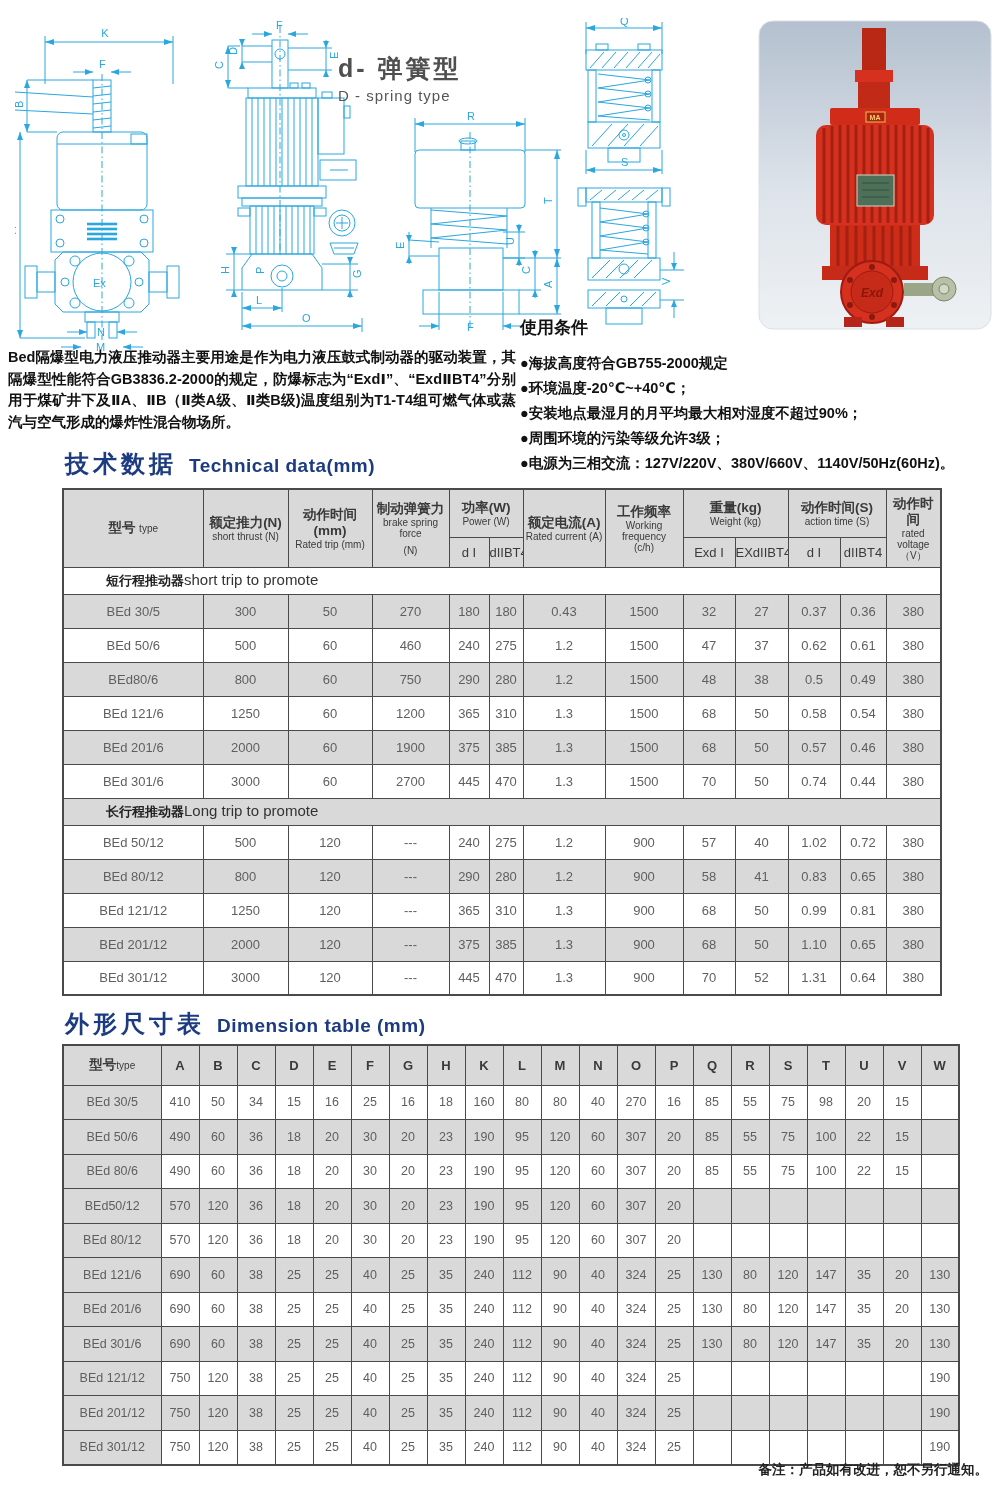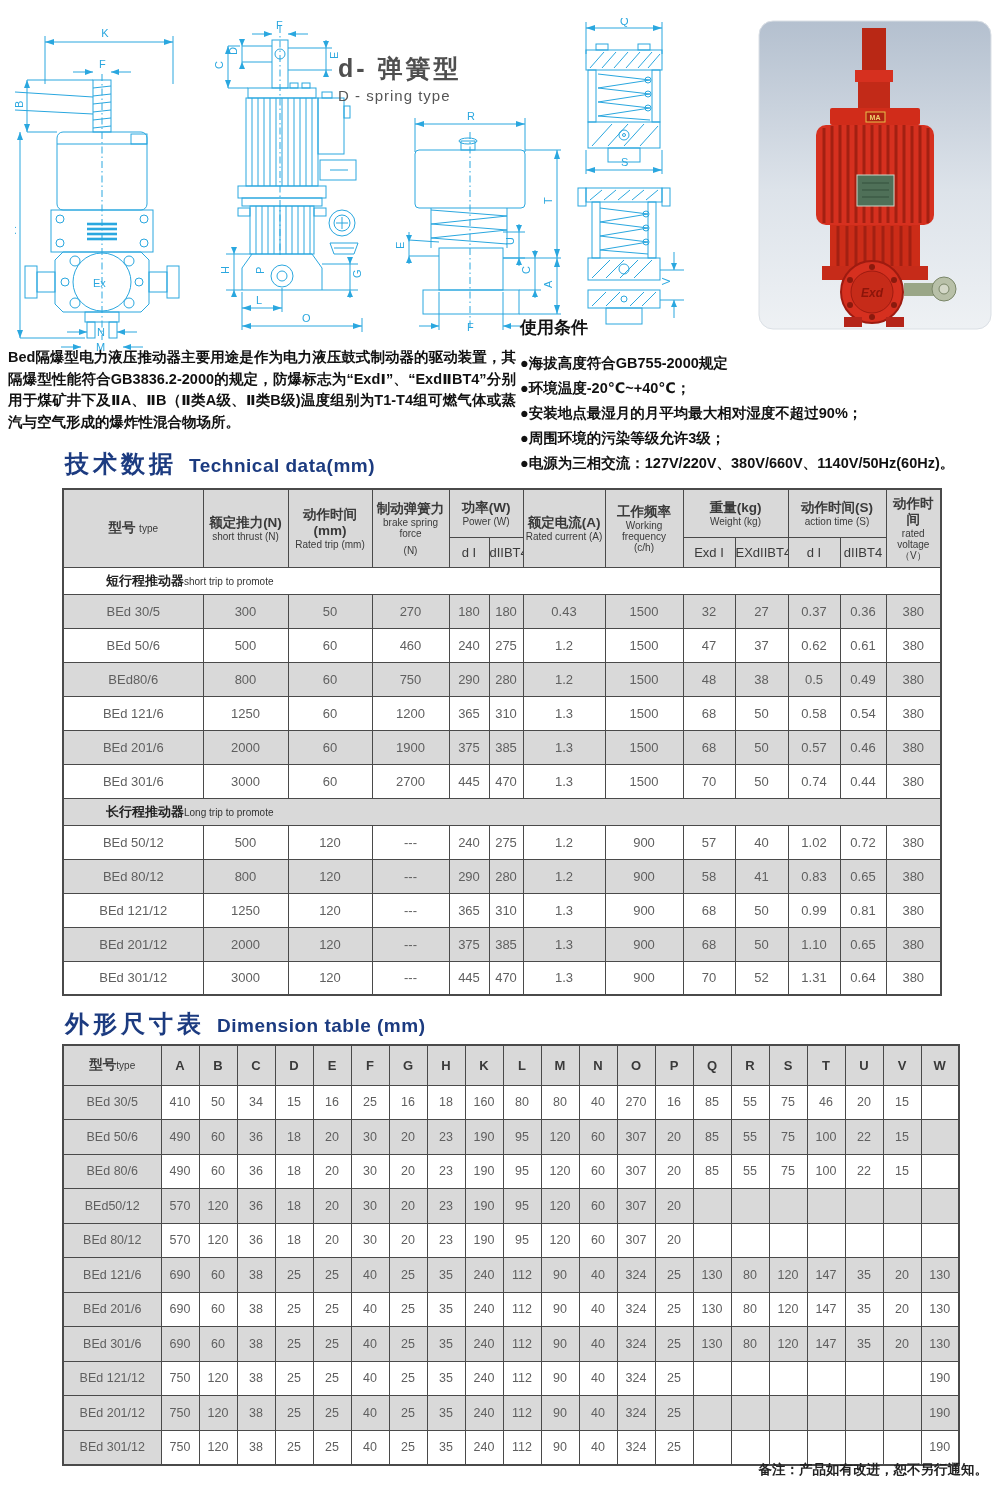--- a/index.html
+++ b/index.html
@@ -43,21 +43,21 @@
   .hdr-cn{display:block;font-size:13.5px;font-weight:bold;line-height:16px;}
   .hdr-en{display:block;font-size:10px;font-weight:normal;line-height:11px;}
   .hdr-sub{font-size:12.5px;font-weight:normal;color:#444;}
   .tech{width:878px;left:62px;top:488px;}
   .tech thead tr.r1{height:48px;}
   .tech thead tr.r2{height:30px;}
   .tech tbody tr{height:34px;}
   .tech tbody tr.secrow{height:27px;}
   .tech td.section-cell{text-align:left;padding-left:42px;color:#222;}
   .sec-cn{font-size:13px;font-weight:bold;color:#222;}
-  .sec-en{font-size:10px;color:#333;}
+  .sec-en{font-size:15px;color:#333;}
   .dim{width:896px;left:62px;top:1044px;}
   .dim thead tr{height:40px;}
   .dim tbody tr{height:34.5px;}
   .dim td.modelcol{background:#d9d9d9;}
   tr.shade td{background:#d9d9d9;}
   .dim tbody td{font-size:12.5px;}
   .tech tbody td{font-size:13px;}
   td.model{font-size:13px;}
 
   .note{position:absolute;left:560px;top:1461px;width:428px;text-align:right;
@@ -815,21 +815,21 @@
           <td>18</td>
           <td>160</td>
           <td>80</td>
           <td>80</td>
           <td>40</td>
           <td>270</td>
           <td>16</td>
           <td>85</td>
           <td>55</td>
           <td>75</td>
-          <td>46</td>
+          <td>98</td>
           <td>20</td>
           <td>15</td>
           <td></td>
         </tr>
         <tr class="shade">
           <td class="model modelcol">BEd 50/6</td>
           <td>490</td>
           <td>60</td>
           <td>36</td>
           <td>18</td>

